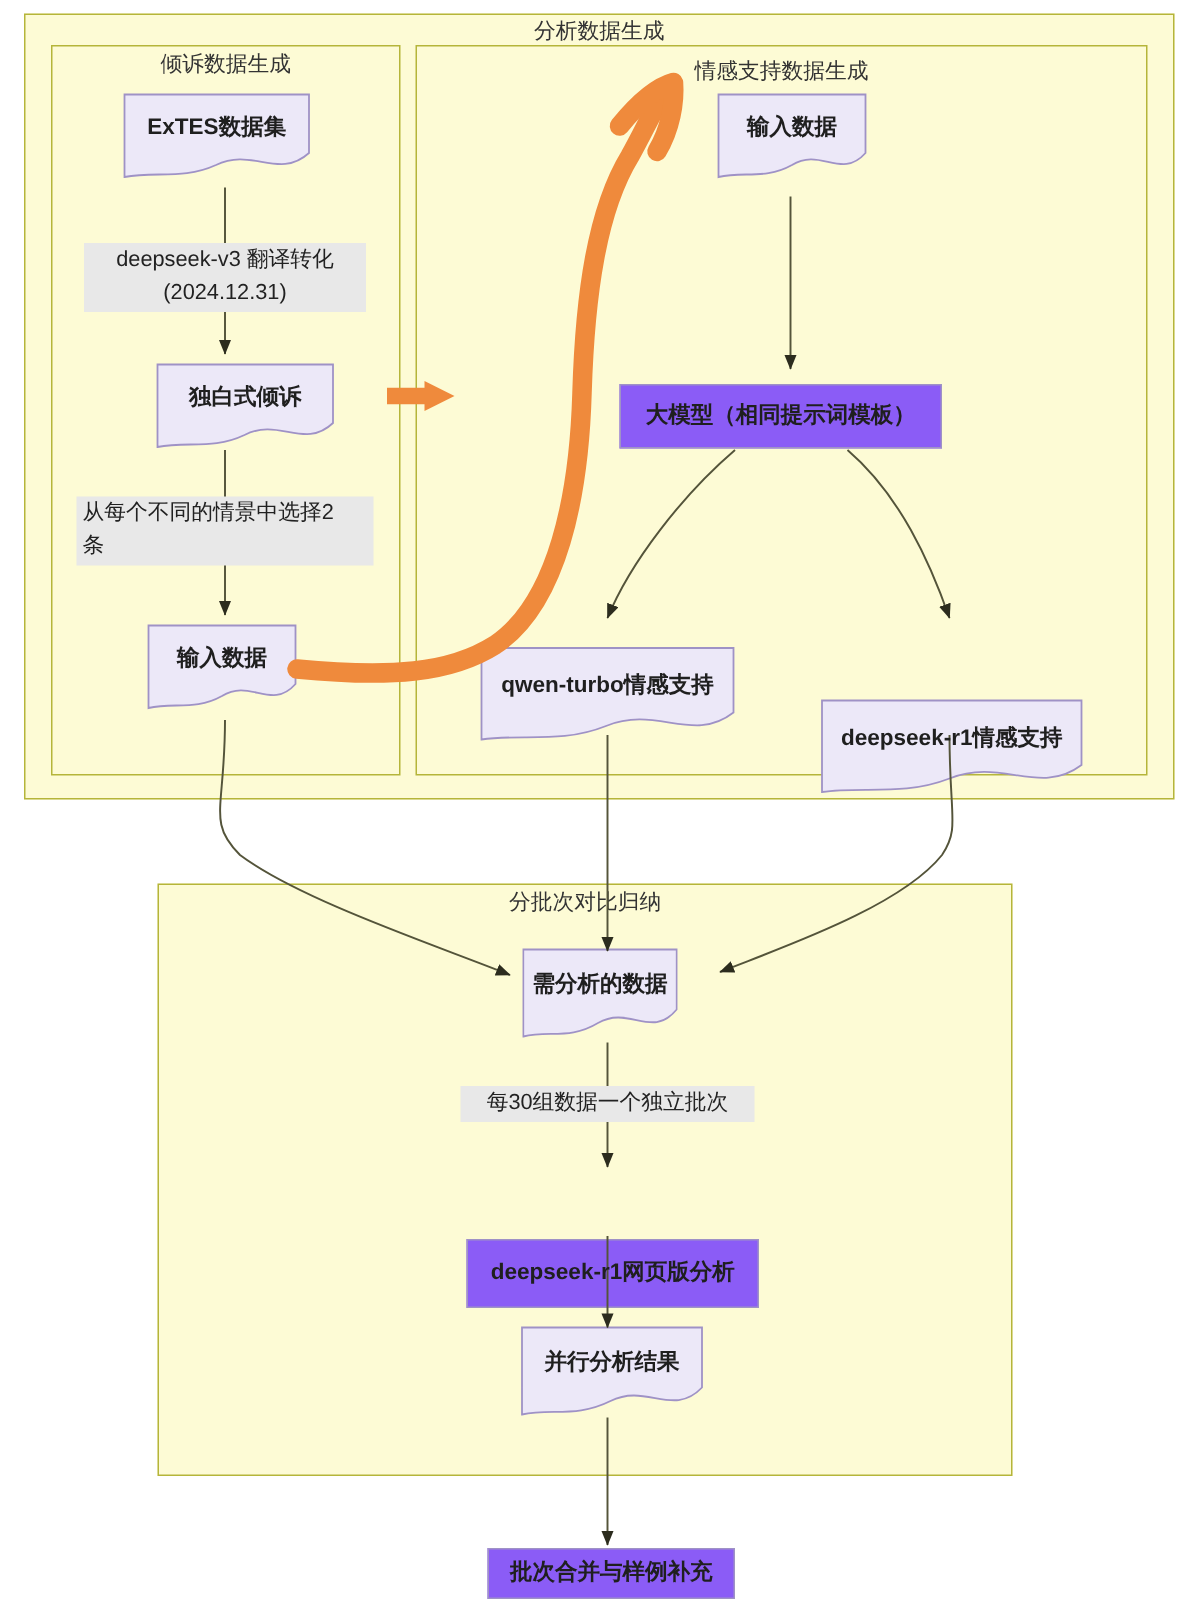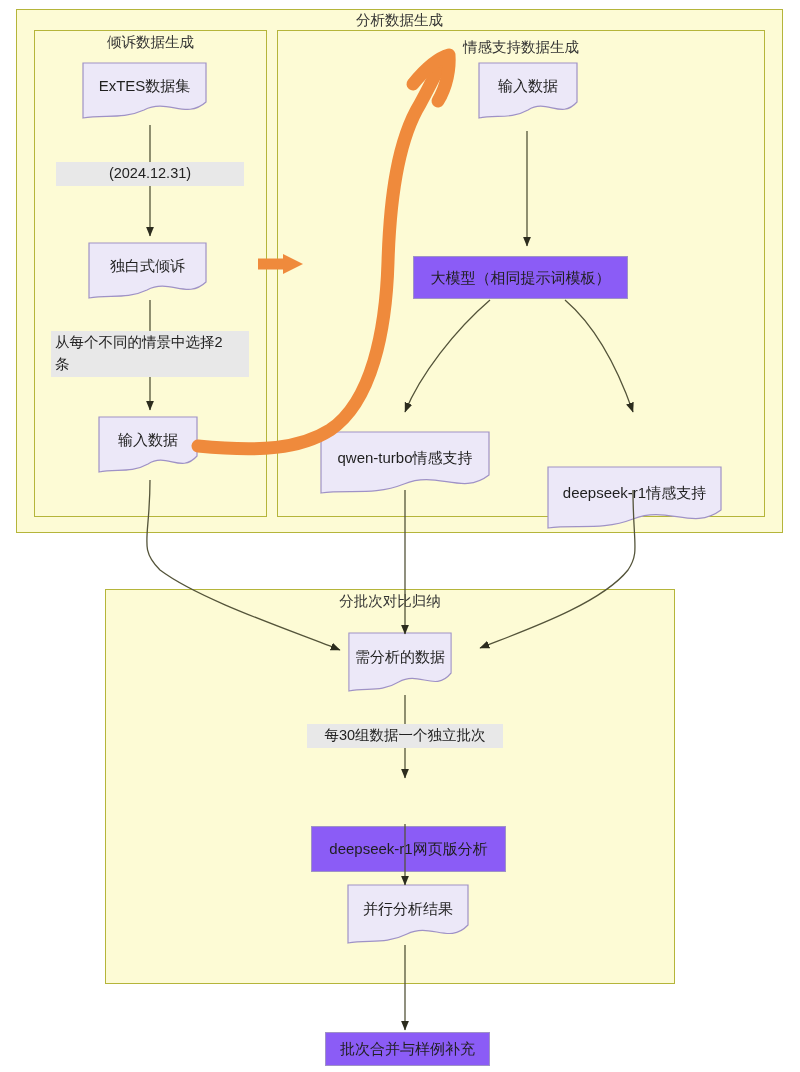--- a/index.html
+++ b/index.html
@@ -23,21 +23,21 @@
   .stack::before,.stack::after{content:"";position:absolute;
       background:#ece8f8;border:1px solid #9f92c6;box-sizing:border-box;
       left:10px;top:-10px;right:-10px;bottom:10px;z-index:-2;}
   .stack::after{left:5px;top:-5px;right:-5px;bottom:5px;z-index:-1;}
 
   
   .docsvg{position:absolute;left:0;top:0;width:100%;height:100%;overflow:visible;}
 
   .label{position:absolute;left:0;right:0;top:50%;transform:translateY(-50%);
          text-align:center;font-size:15px;color:#1f1f1f;line-height:1.25;
-         z-index:3;padding:0 6px;box-sizing:border-box;}
+         z-index:3;padding:0 6px;box-sizing:border-box;font-weight:bold;}
   .label.doc{top:42%;}
 
   
   .elabel{position:absolute;background:#e8e8e8;color:#222;font-size:14.5px;
           line-height:1.5;text-align:center;padding:1px 4px;box-sizing:border-box;z-index:6;}
 
   svg.wires{position:absolute;left:0;top:0;width:800px;height:1072px;overflow:visible;z-index:2;}
   svg.orange{position:absolute;left:0;top:0;width:800px;height:1072px;overflow:visible;z-index:5;}
 </style>
 </head>
@@ -109,24 +109,25 @@
   </svg>
 
   <div class="node stack" style="left:82px;top:62px;width:125px;height:57px;background:none;border:none;">
     <svg class="docsvg" viewBox="0 0 125 57" preserveAspectRatio="none">
       <path d="M1,1 H124 V40 C104,58 86,36 62,48 C40,58 22,52 1,56 Z" fill="#ece8f8" stroke="#9f92c6" stroke-width="1.2"></path>
     </svg>
     <div class="label doc">ExTES数据集</div>
   </div>
 
   <div class="elabel" style="left:56px;top:162px;width:188px;">
+    <div>deepseek-v3 翻译转化</div>
     <div>(2024.12.31)</div>
   </div>
 
-  <div class="node stack" style="left:88px;top:242px;width:119px;height:57px;background:none;border:none;">
+  <div class="node stack" style="left:104px;top:242px;width:119px;height:57px;background:none;border:none;">
     <svg class="docsvg" viewBox="0 0 119 57" preserveAspectRatio="none">
       <path d="M1,1 H118 V40 C99,58 82,36 59,48 C38,58 21,52 1,56 Z" fill="#ece8f8" stroke="#9f92c6" stroke-width="1.2"></path>
     </svg>
     <div class="label doc">独白式倾诉</div>
   </div>
 
   <div class="elabel" style="left:51px;top:331px;width:198px;text-align:left;">
     <div>从每个不同的情景中选择2</div>
     <div>条</div>
   </div>

